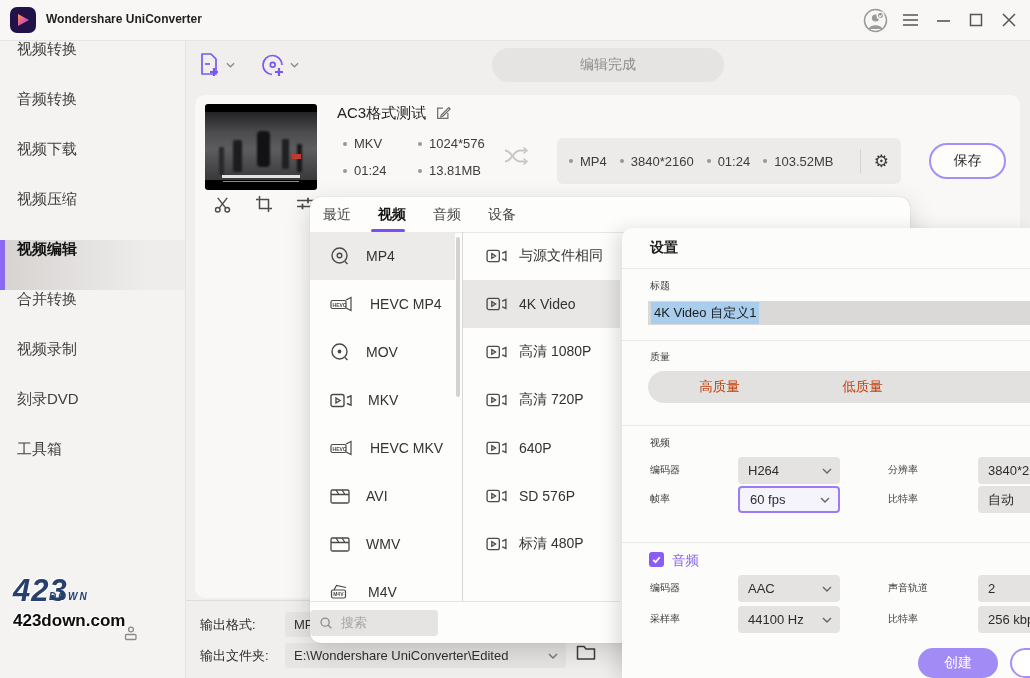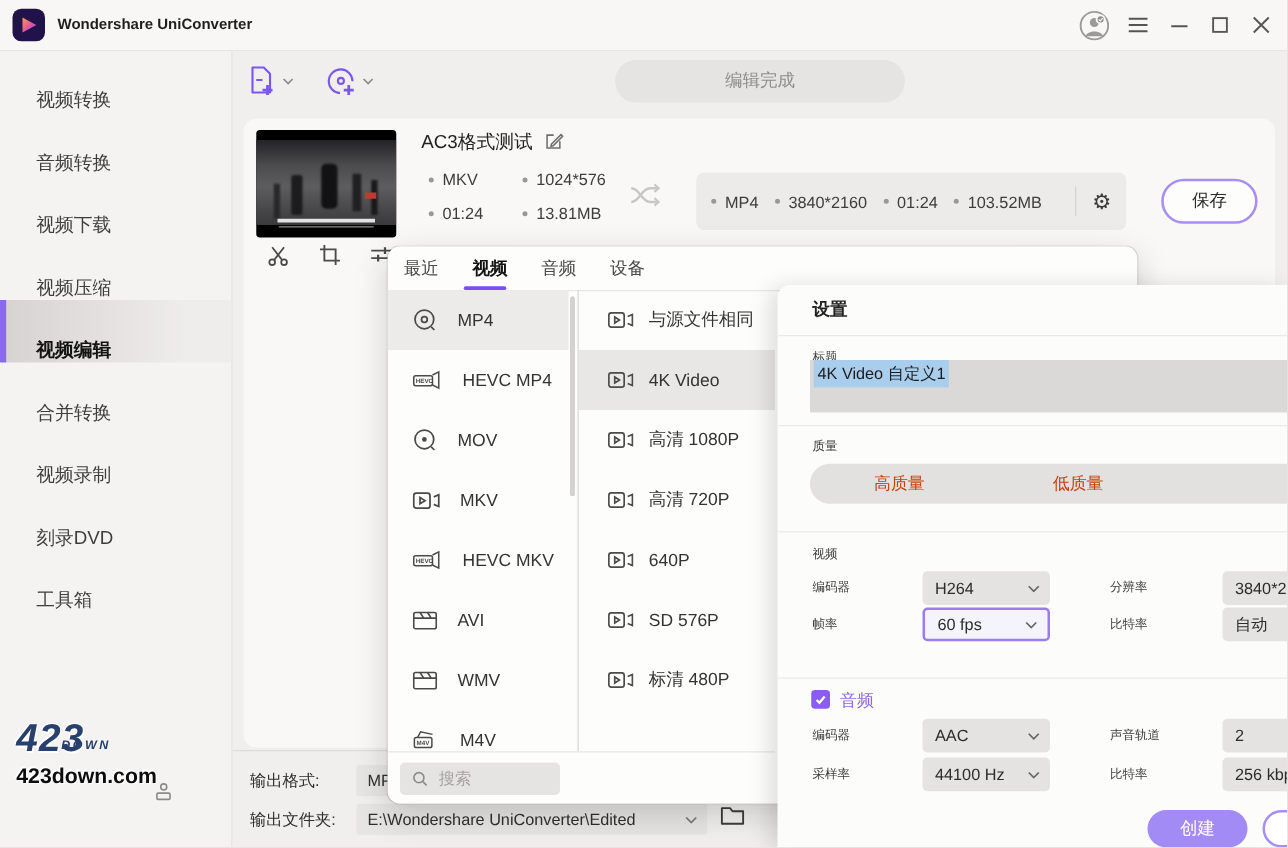--- a/index.html
+++ b/index.html
@@ -10,21 +10,21 @@
   
   .titlebar{position:absolute;left:0;top:0;width:1030px;height:40px;background:#f8f7f6;
             border-bottom:1px solid #e7e5e3;z-index:5}
   .logo{position:absolute;left:10px;top:7px;width:26px;height:26px;border-radius:7px;
         background:#22124a;display:flex;align-items:center;justify-content:center}
   .app-title{position:absolute;left:46px;top:12px;font-size:12px;font-weight:700;color:#1f1f1f}
   .win-ctl{position:absolute;top:0;height:40px;display:flex;align-items:center;justify-content:center;width:30px;color:#5c5c5c}
   
   .sidebar{position:absolute;left:0;top:40px;width:185px;height:638px;background:#f5f3f2;
            border-right:1px solid #e5e3e1;z-index:4}
-  .side-item{height:50px;display:flex;align-items:flex-end;padding-left:24px;font-size:15px;
+  .side-item{height:50px;display:flex;align-items:flex-start;padding-left:12px;font-size:15px;
              color:#3e3e3e;border-left:5px solid transparent;box-sizing:border-box;cursor:default}
   .side-item.active{background:linear-gradient(90deg,#d6d3d1 0%,#efedec 80%);
              border-left-color:#8a68f0;font-weight:700;color:#131313}
   .wm{position:absolute;left:13px;top:536px;width:112px}
   .wm-423{font-size:31px;font-weight:900;font-style:italic;color:#27406e;line-height:30px;
           letter-spacing:1px;text-shadow:1px 1px 0 #fff,-1px -1px 0 #fff}
   .wm-down{position:relative;top:-12px;left:36px;display:block;font-size:10px;font-weight:900;
            font-style:italic;color:#27406e;letter-spacing:2px;line-height:6px}
   .wm-site{font-size:17px;font-weight:900;color:#0d0d0d;letter-spacing:0px;
            text-shadow:1px 1px 0 #fff,-1px -1px 0 #fff;line-height:18px}
@@ -84,32 +84,32 @@
   .fmt-col{position:absolute;left:0;top:35px;width:145px;height:369px;overflow:hidden}
   .fmt-row{height:48px;display:flex;align-items:center;gap:16px;padding-left:20px;color:#4a4a4a}
   .fmt-row.sel{background:#edebe9}
   .fmt-label{font-size:14px;color:#333}
   .pp-scroll{position:absolute;left:146px;top:40px;width:4px;height:160px;background:#d4d2d0;border-radius:2px}
   .pp-vdiv{position:absolute;left:152px;top:35px;width:1px;height:369px;background:#d9d7d5}
   .preset-col{position:absolute;left:153px;top:35px;width:157px;height:369px;overflow:hidden}
   .preset-row{height:48px;display:flex;align-items:center;gap:12px;padding-left:23px;color:#4a4a4a}
   .preset-row.sel{background:#e9e7e5}
   .search-wrap{position:absolute;left:0;bottom:0;width:310px;height:42px;border-top:1px solid #e7e5e3;
-         display:flex;align-items:center;padding-left:10px;box-sizing:border-box}
+         display:flex;align-items:center;padding-left:0;box-sizing:border-box}
   .search-box{width:128px;height:26px;background:#e6e4e2;border-radius:4px;display:flex;
          align-items:center;gap:8px;padding-left:9px;box-sizing:border-box;color:#8d8b8a}
   .search-ph{font-size:13px;color:#a5a3a1}
   
   .settings{position:absolute;left:622px;top:228px;width:408px;height:450px;background:#fcfcfb;
          border-radius:10px 0 0 0;box-shadow:-6px 2px 18px rgba(0,0,0,.13);z-index:7;overflow:hidden}
   .set-header{position:absolute;left:28px;top:11px;font-size:14px;font-weight:700;color:#222}
   .hr{position:absolute;left:0;width:100%;height:1px;background:#ebe9e7}
   .set-label{position:absolute;font-size:10px;color:#3c3c3c}
-  .title-input{position:absolute;left:26px;top:60px;width:382px;height:42px;background:#dbd9d7;
-         font-size:13px;display:flex;align-items:flex-start;padding-left:3px;box-sizing:border-box}
+  .title-input{position:absolute;left:26px;top:73px;width:382px;height:24px;background:#dbd9d7;
+         font-size:13px;display:flex;align-items:center;padding-left:3px;box-sizing:border-box}
   .sel-text{background:#a9cdec;color:#1c1c1c;padding:2px 3px}
   .q-seg{position:absolute;left:26px;top:143px;width:440px;height:32px;background:#e3e1e0;
          border-radius:16px;display:flex}
   .q-opt{width:143px;display:flex;align-items:center;justify-content:center;font-size:13.5px;color:#c2410c}
   .q-opt.active{background:#fff;border-radius:14px;margin:2px 0;box-shadow:0 1px 3px rgba(0,0,0,.08);color:#242424}
   .dd{position:absolute;width:102px;height:27px;background:#e5e3e1;border-radius:4px;font-size:13px;
       color:#2c2c2c;display:flex;align-items:center;padding-left:10px;box-sizing:border-box}
   .dd .chev{margin-left:auto;margin-right:8px}
   .dd.focus{background:#f5f3fc;border:2px solid #9c7cf3}
   .val{position:absolute;width:120px;height:27px;background:#e5e3e1;border-radius:4px;font-size:13px;

